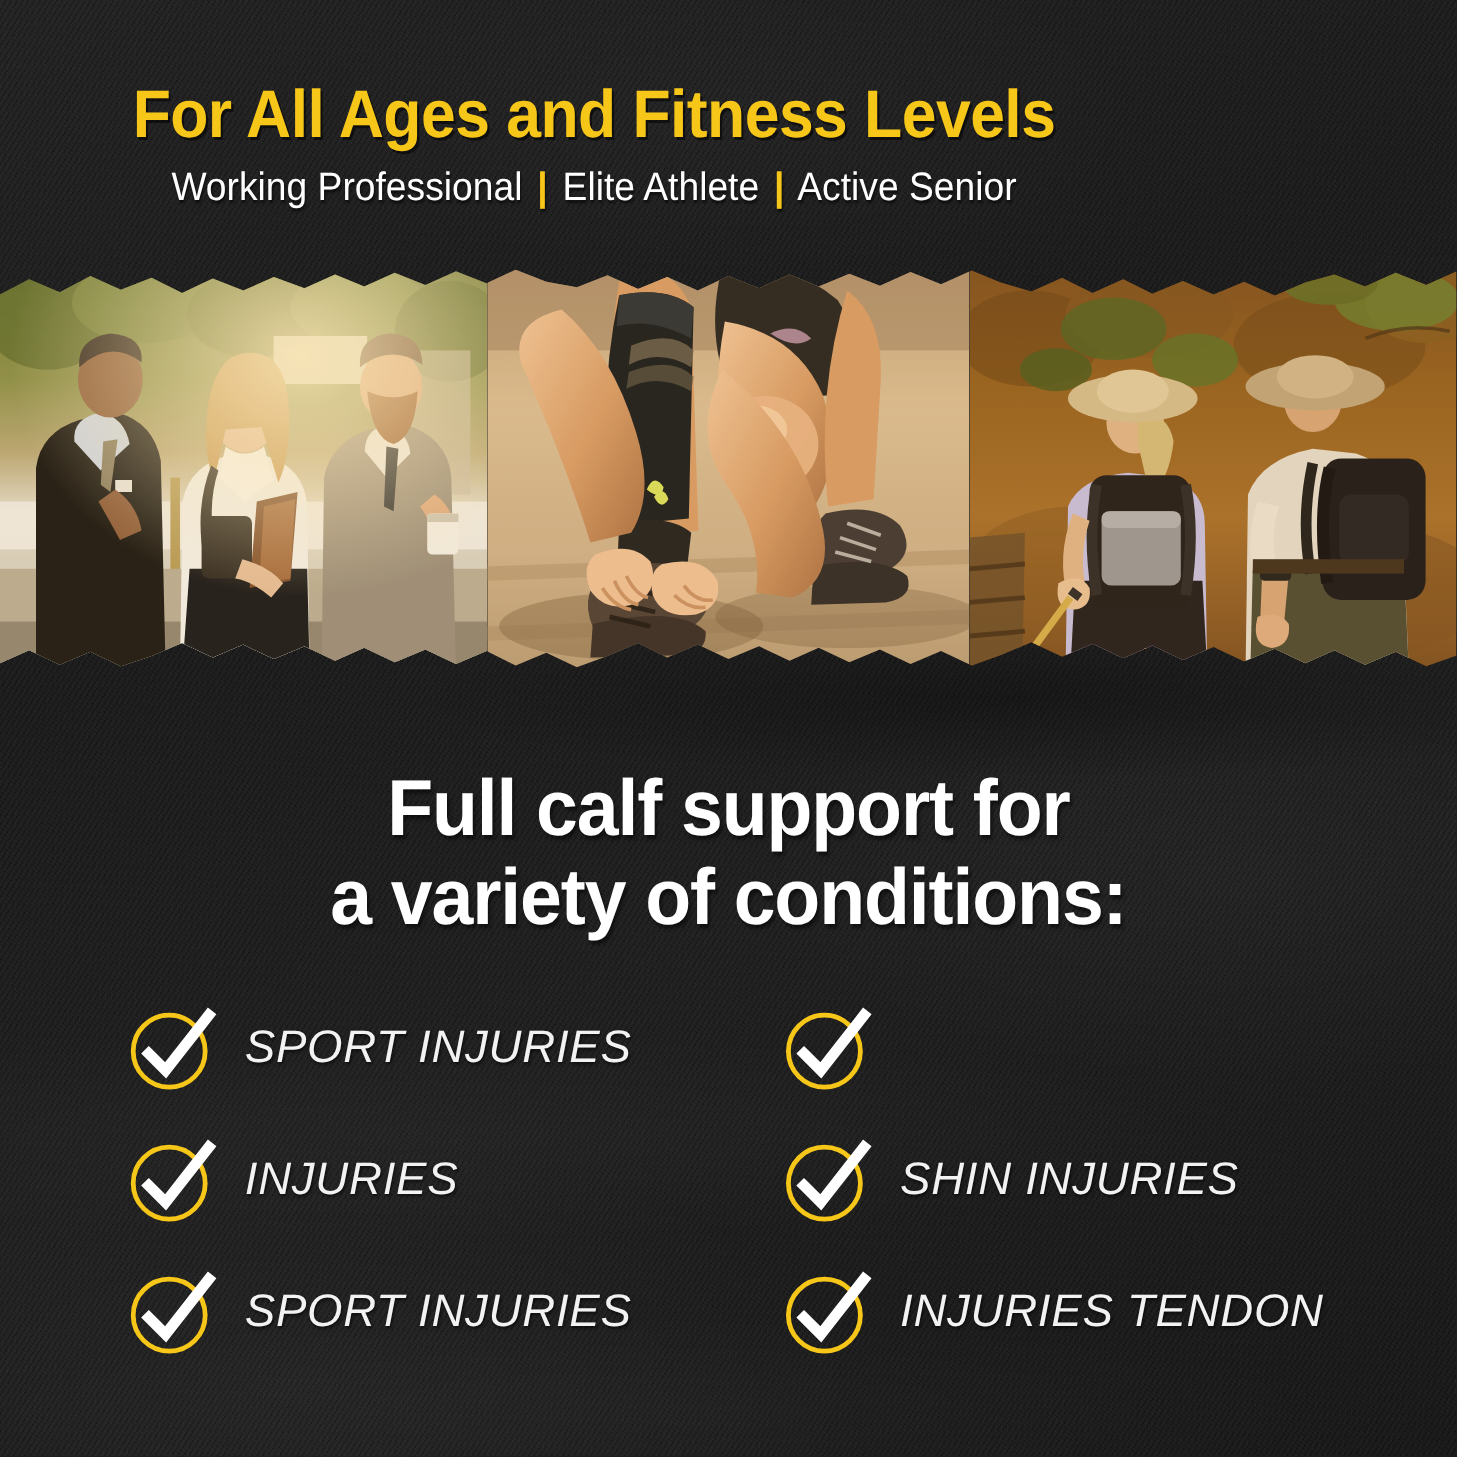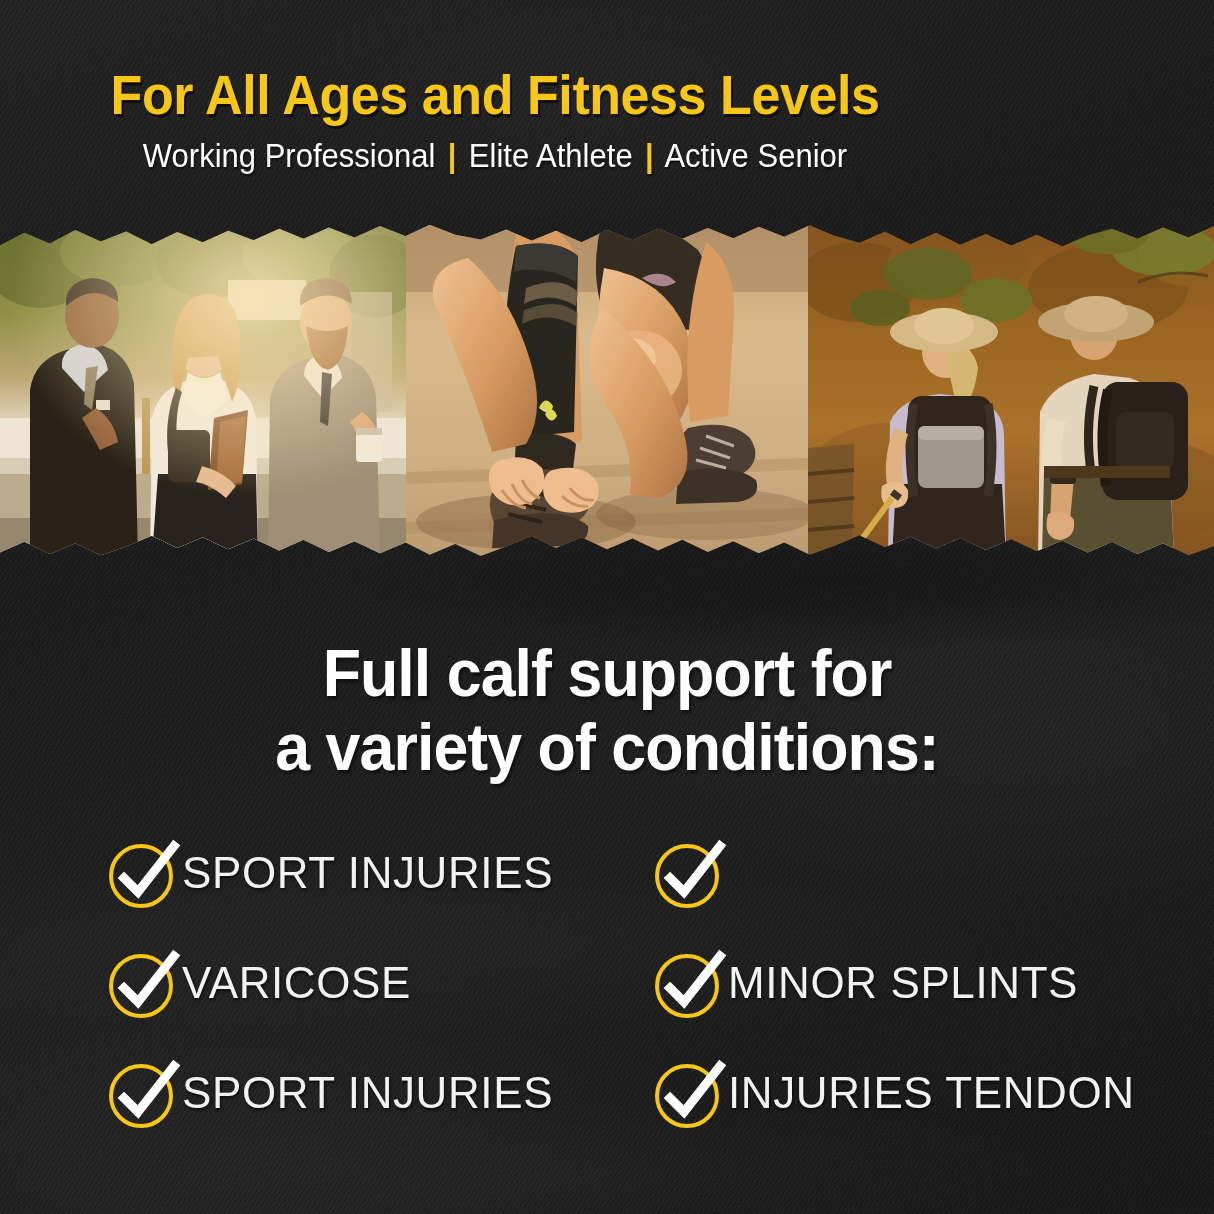--- a/index.html
+++ b/index.html
@@ -147,25 +147,27 @@
     width:1030px;
     z-index:4;
     display:grid;
     grid-template-columns:546px 484px;
     grid-auto-rows:110px;
   }
   .check-item { display:flex; align-items:center; }
   .check-icon { width:78px; height:78px; flex:0 0 78px; position:relative; }
   .check-icon svg { display:block; width:78px; height:78px; overflow:visible; }
   .check-label {
+    margin-left:22px;
     color:#f2f2f2;
-    font-size:44px;
+    font-size:38px;
     letter-spacing:0.6px;
     white-space:nowrap;
     text-shadow:1px 2px 3px rgba(0,0,0,0.65);
+    font-style:italic;
   }
 </style>
 </head>
 <body>
 
 <div id="poster">
 
   <div id="header">
     <div id="headline">For All Ages and Fitness Levels</div>
     <div id="subhead">
@@ -425,31 +427,31 @@
       </span>
     </div>
 
     <div class="check-item">
       <span class="check-icon">
         <svg viewBox="0 0 78 78">
           <circle cx="37" cy="42" r="30" fill="none" stroke="#F6C618" stroke-width="4"></circle>
           <path d="M20 44 L34 58 L70 12" fill="none" stroke="#ffffff" stroke-width="9" stroke-linecap="square" stroke-linejoin="miter"></path>
         </svg>
       </span>
-      <span class="check-label">VARICOSE</span>
-    </div>
-
-    <div class="check-item">
-      <span class="check-icon">
-        <svg viewBox="0 0 78 78">
-          <circle cx="37" cy="42" r="30" fill="none" stroke="#F6C618" stroke-width="4"></circle>
-          <path d="M20 44 L34 58 L70 12" fill="none" stroke="#ffffff" stroke-width="9" stroke-linecap="square" stroke-linejoin="miter"></path>
-        </svg>
-      </span>
-      <span class="check-label">MINOR SPLINTS</span>
+      <span class="check-label">INJURIES</span>
+    </div>
+
+    <div class="check-item">
+      <span class="check-icon">
+        <svg viewBox="0 0 78 78">
+          <circle cx="37" cy="42" r="30" fill="none" stroke="#F6C618" stroke-width="4"></circle>
+          <path d="M20 44 L34 58 L70 12" fill="none" stroke="#ffffff" stroke-width="9" stroke-linecap="square" stroke-linejoin="miter"></path>
+        </svg>
+      </span>
+      <span class="check-label">SHIN INJURIES</span>
     </div>
 
     <div class="check-item">
       <span class="check-icon">
         <svg viewBox="0 0 78 78">
           <circle cx="37" cy="42" r="30" fill="none" stroke="#F6C618" stroke-width="4"></circle>
           <path d="M20 44 L34 58 L70 12" fill="none" stroke="#ffffff" stroke-width="9" stroke-linecap="square" stroke-linejoin="miter"></path>
         </svg>
       </span>
       <span class="check-label">SPORT INJURIES</span>

